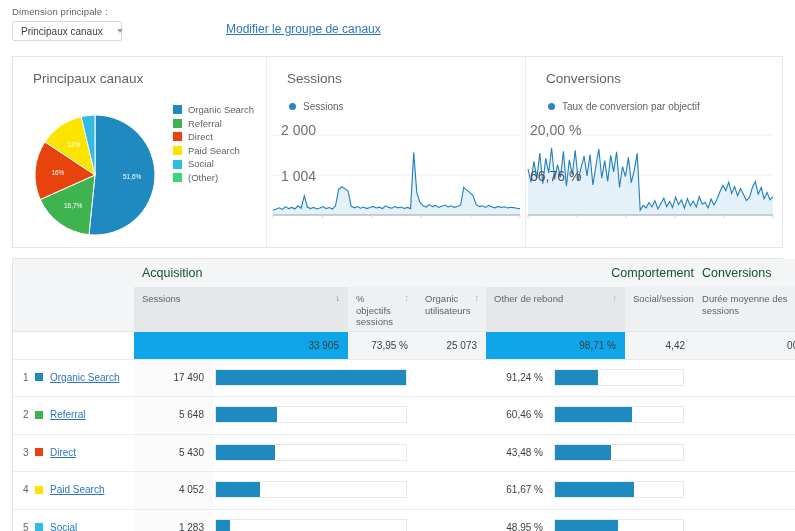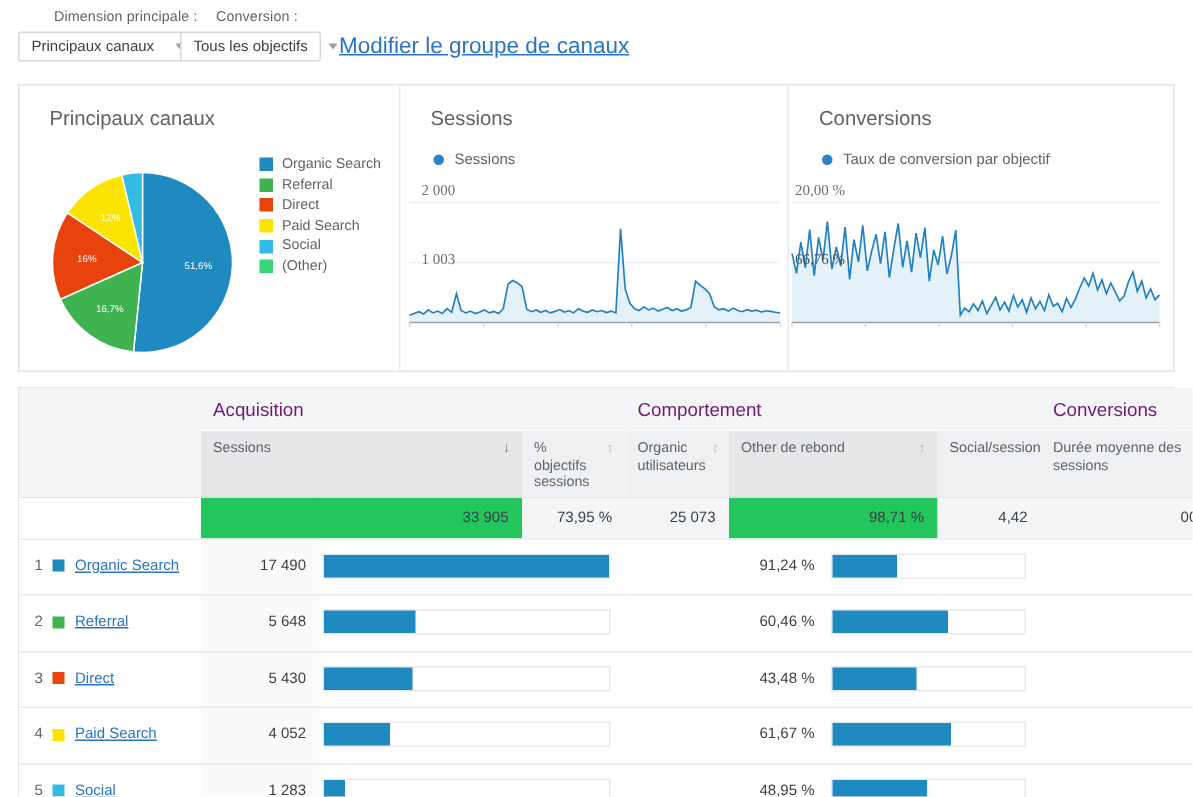--- a/index.html
+++ b/index.html
@@ -24,21 +24,20 @@
     width: 795px;
     height: 48px;
     background: #fff;
   }
   .ctrl-group { position: absolute; }
   .ctrl-label {
     font-size: 9.5px;
     color: #5f6368;
     letter-spacing: .1px;
     white-space: nowrap;
-    margin-left: 24px;
   }
   .select-box {
     margin-top: 4px;
     height: 20px;
     border: 1px solid #d6d8da;
     border-radius: 2px;
     background: #fff;
     display: flex;
     align-items: center;
     padding: 0 6px 0 8px;
@@ -51,21 +50,21 @@
   .caret {
     margin-left: 14px;
     width: 0; height: 0;
     border-left: 3.5px solid transparent;
     border-right: 3.5px solid transparent;
     border-top: 4px solid #9aa0a6;
   }
   .link-edit {
     position: absolute;
     left: 226px; top: 22px;
-    font-size: 15px;
+    font-size: 12px;
     color: #2a74c4;
     white-space: nowrap;
   }
 
   
   .cards {
     position: absolute;
     left: 12px; top: 56px;
     width: 771px; height: 192px;
     border: 1px solid #e3e5e7;
@@ -134,24 +133,23 @@
   }
 
   
   .spark-area {
     position: absolute;
     left: 0; top: 62px;
     width: 100%; height: 122px;
   }
   .spark-ylabel {
     position: absolute;
-    font-size: 10px;
+    font-size: 14px;
     color: #6b7075;
     white-space: nowrap;
-    font-family: Liberation Serif, serif;
   }
   .spark-svg { display: block; }
 
   
   .table-box {
     position: absolute;
     left: 12px; top: 258px;
     width: 771px;
     border: 1px solid #e3e5e7;
     border-bottom: none;
@@ -167,30 +165,30 @@
     padding: 0;
     margin: 0;
     vertical-align: top;
   }
 
   
   tr.group-row td {
     height: 28px;
     background: #f4f5f6;
     font-size: 12.5px;
-    color: #701a75;
+    color: #14532d;
     padding: 7px 0 0 8px;
     box-sizing: border-box;
     white-space: nowrap;
     font-weight: normal;
     margin-left: 35px;
   }
   td.grp-blank { background: #f4f5f6; }
   td.grp-acq  { background: #eff0f1; }
-  td.grp-beh  { background: #f4f5f6; }
+  td.grp-beh  { background: #f4f5f6; text-align: right; }
   td.grp-con  { background: #eff0f1; }
 
   
   tr.colhead-row td {
     height: 44px;
     background: #f4f5f6;
     font-size: 9.5px;
     color: #5f6368;
     padding: 6px 8px 0 8px;
     box-sizing: border-box;
@@ -219,21 +217,21 @@
     height: 28px;
     font-size: 10px;
     color: #3c4043;
     text-align: right;
     padding: 8px 9px 0 0;
     box-sizing: border-box;
     background: #f4f5f6;
     border-top: 1px solid #e3e5e7;
     white-space: nowrap;
   }
-  tr.summary-row td.white { background: #22c55e; }
+  tr.summary-row td.white { background: #0ea5e9; }
   tr.summary-row td.first { background: #ffffff; }
 
   
   tr.data-row td {
     height: 37.5px;
     border-top: 1px solid #e8eaec;
     font-size: 10px;
     color: #3c4043;
     box-sizing: border-box;
     background: #fff;
@@ -292,27 +290,20 @@
 
 <div class="controls">
   <div class="ctrl-group" style="left:12px; top:6px;">
     <div class="ctrl-label">Dimension principale :</div>
     <div class="select-box" style="width:110px;">
       <span class="sel-text">Principaux canaux</span>
       <span class="caret"></span>
     </div>
   </div>
 
-  <div class="ctrl-group" style="left:120px; top:6px;">
-    <div class="ctrl-label">Conversion :</div>
-    <div class="select-box" style="width:94px;">
-      <span class="sel-text">Tous les objectifs</span>
-      <span class="caret"></span>
-    </div>
-  </div>
 
   <a class="link-edit" href="#">Modifier le groupe de canaux</a>
 </div>
 
 <div class="cards">
 
   <div class="card" style="flex:0 0 253px;">
     <div class="card-title">Principaux canaux</div>
     <div class="pie-wrap">
       <svg class="pie-svg" width="124" height="124" viewBox="0 0 124 124">
@@ -360,21 +351,21 @@
   </div>
 
   <div class="card" style="flex:0 0 259px;">
     <div class="card-title">Sessions</div>
     <div class="chart-legend">
       <span class="legend-dot"></span>
       <span>Sessions</span>
     </div>
     <div class="spark-area">
       <div class="spark-ylabel" style="left:14px; top:3px;">2 000</div>
-      <div class="spark-ylabel" style="left:14px; top:49px;">1 003</div>
+      <div class="spark-ylabel" style="left:14px; top:49px;">1 004</div>
       <svg class="spark-svg" id="spark-sessions" width="259" height="122" viewBox="0 0 259 122">
           <line x1="6" y1="56" x2="253" y2="56" stroke="#eceef0" stroke-width="1"></line>
           <line x1="6" y1="16" x2="253" y2="16" stroke="#eceef0" stroke-width="1"></line>
           <path d="M 6.0 96 L 6.0 91.2 L 9.1 90.0 L 12.3 88.8 L 15.4 90.4 L 18.5 87.6 L 21.6 89.6 L 24.8 88.4 L 27.9 90.0 L 31.0 86.8 L 34.1 89.2 L 37.3 76.8 L 40.4 88.0 L 43.5 89.6 L 46.6 88.4 L 49.8 90.0 L 52.9 89.0 L 56.0 87.6 L 59.2 89.6 L 62.3 88.6 L 65.4 90.0 L 68.5 86.8 L 71.7 70.4 L 74.8 68.0 L 77.9 69.6 L 81.0 72.0 L 84.2 87.2 L 87.3 88.8 L 90.4 87.6 L 93.5 89.2 L 96.7 88.0 L 99.8 89.6 L 102.9 88.6 L 106.1 87.4 L 109.2 89.0 L 112.3 88.2 L 115.4 89.6 L 118.6 86.8 L 121.7 88.4 L 124.8 89.2 L 127.9 87.6 L 131.1 88.8 L 134.2 88.0 L 137.3 89.4 L 140.4 88.4 L 143.6 89.6 L 146.7 33.6 L 149.8 73.6 L 152.9 83.2 L 156.1 86.8 L 159.2 88.0 L 162.3 85.6 L 165.5 87.6 L 168.6 86.4 L 171.7 88.4 L 174.8 87.2 L 178.0 86.0 L 181.1 88.0 L 184.2 86.8 L 187.3 88.4 L 190.5 87.6 L 193.6 86.0 L 196.7 68.4 L 199.8 71.2 L 203.0 73.6 L 206.1 76.8 L 209.2 85.6 L 212.4 87.6 L 215.5 86.8 L 218.6 88.4 L 221.7 86.4 L 224.9 88.0 L 228.0 88.8 L 231.1 87.4 L 234.2 88.4 L 237.4 87.8 L 240.5 89.0 L 243.6 88.2 L 246.7 88.6 L 249.9 89.2 L 253.0 89.6 L 253.0 96 Z" fill="#dfeef7" opacity="0.85"></path>
           <path d="M 6.0 91.2 L 9.1 90.0 L 12.3 88.8 L 15.4 90.4 L 18.5 87.6 L 21.6 89.6 L 24.8 88.4 L 27.9 90.0 L 31.0 86.8 L 34.1 89.2 L 37.3 76.8 L 40.4 88.0 L 43.5 89.6 L 46.6 88.4 L 49.8 90.0 L 52.9 89.0 L 56.0 87.6 L 59.2 89.6 L 62.3 88.6 L 65.4 90.0 L 68.5 86.8 L 71.7 70.4 L 74.8 68.0 L 77.9 69.6 L 81.0 72.0 L 84.2 87.2 L 87.3 88.8 L 90.4 87.6 L 93.5 89.2 L 96.7 88.0 L 99.8 89.6 L 102.9 88.6 L 106.1 87.4 L 109.2 89.0 L 112.3 88.2 L 115.4 89.6 L 118.6 86.8 L 121.7 88.4 L 124.8 89.2 L 127.9 87.6 L 131.1 88.8 L 134.2 88.0 L 137.3 89.4 L 140.4 88.4 L 143.6 89.6 L 146.7 33.6 L 149.8 73.6 L 152.9 83.2 L 156.1 86.8 L 159.2 88.0 L 162.3 85.6 L 165.5 87.6 L 168.6 86.4 L 171.7 88.4 L 174.8 87.2 L 178.0 86.0 L 181.1 88.0 L 184.2 86.8 L 187.3 88.4 L 190.5 87.6 L 193.6 86.0 L 196.7 68.4 L 199.8 71.2 L 203.0 73.6 L 206.1 76.8 L 209.2 85.6 L 212.4 87.6 L 215.5 86.8 L 218.6 88.4 L 221.7 86.4 L 224.9 88.0 L 228.0 88.8 L 231.1 87.4 L 234.2 88.4 L 237.4 87.8 L 240.5 89.0 L 243.6 88.2 L 246.7 88.6 L 249.9 89.2 L 253.0 89.6" fill="none" stroke="#1f7fc0" stroke-width="1.1"></path>
           <line x1="6" y1="96" x2="253" y2="96" stroke="#9aa0a6" stroke-width="1"></line>
           <line x1="6" y1="96" x2="6" y2="99" stroke="#d4d7da" stroke-width="1"></line>
           <line x1="55.400000000000006" y1="96" x2="55.400000000000006" y2="99" stroke="#d4d7da" stroke-width="1"></line>
           <line x1="104.80000000000001" y1="96" x2="104.80000000000001" y2="99" stroke="#d4d7da" stroke-width="1"></line>
           <line x1="154.2" y1="96" x2="154.2" y2="99" stroke="#d4d7da" stroke-width="1"></line>

